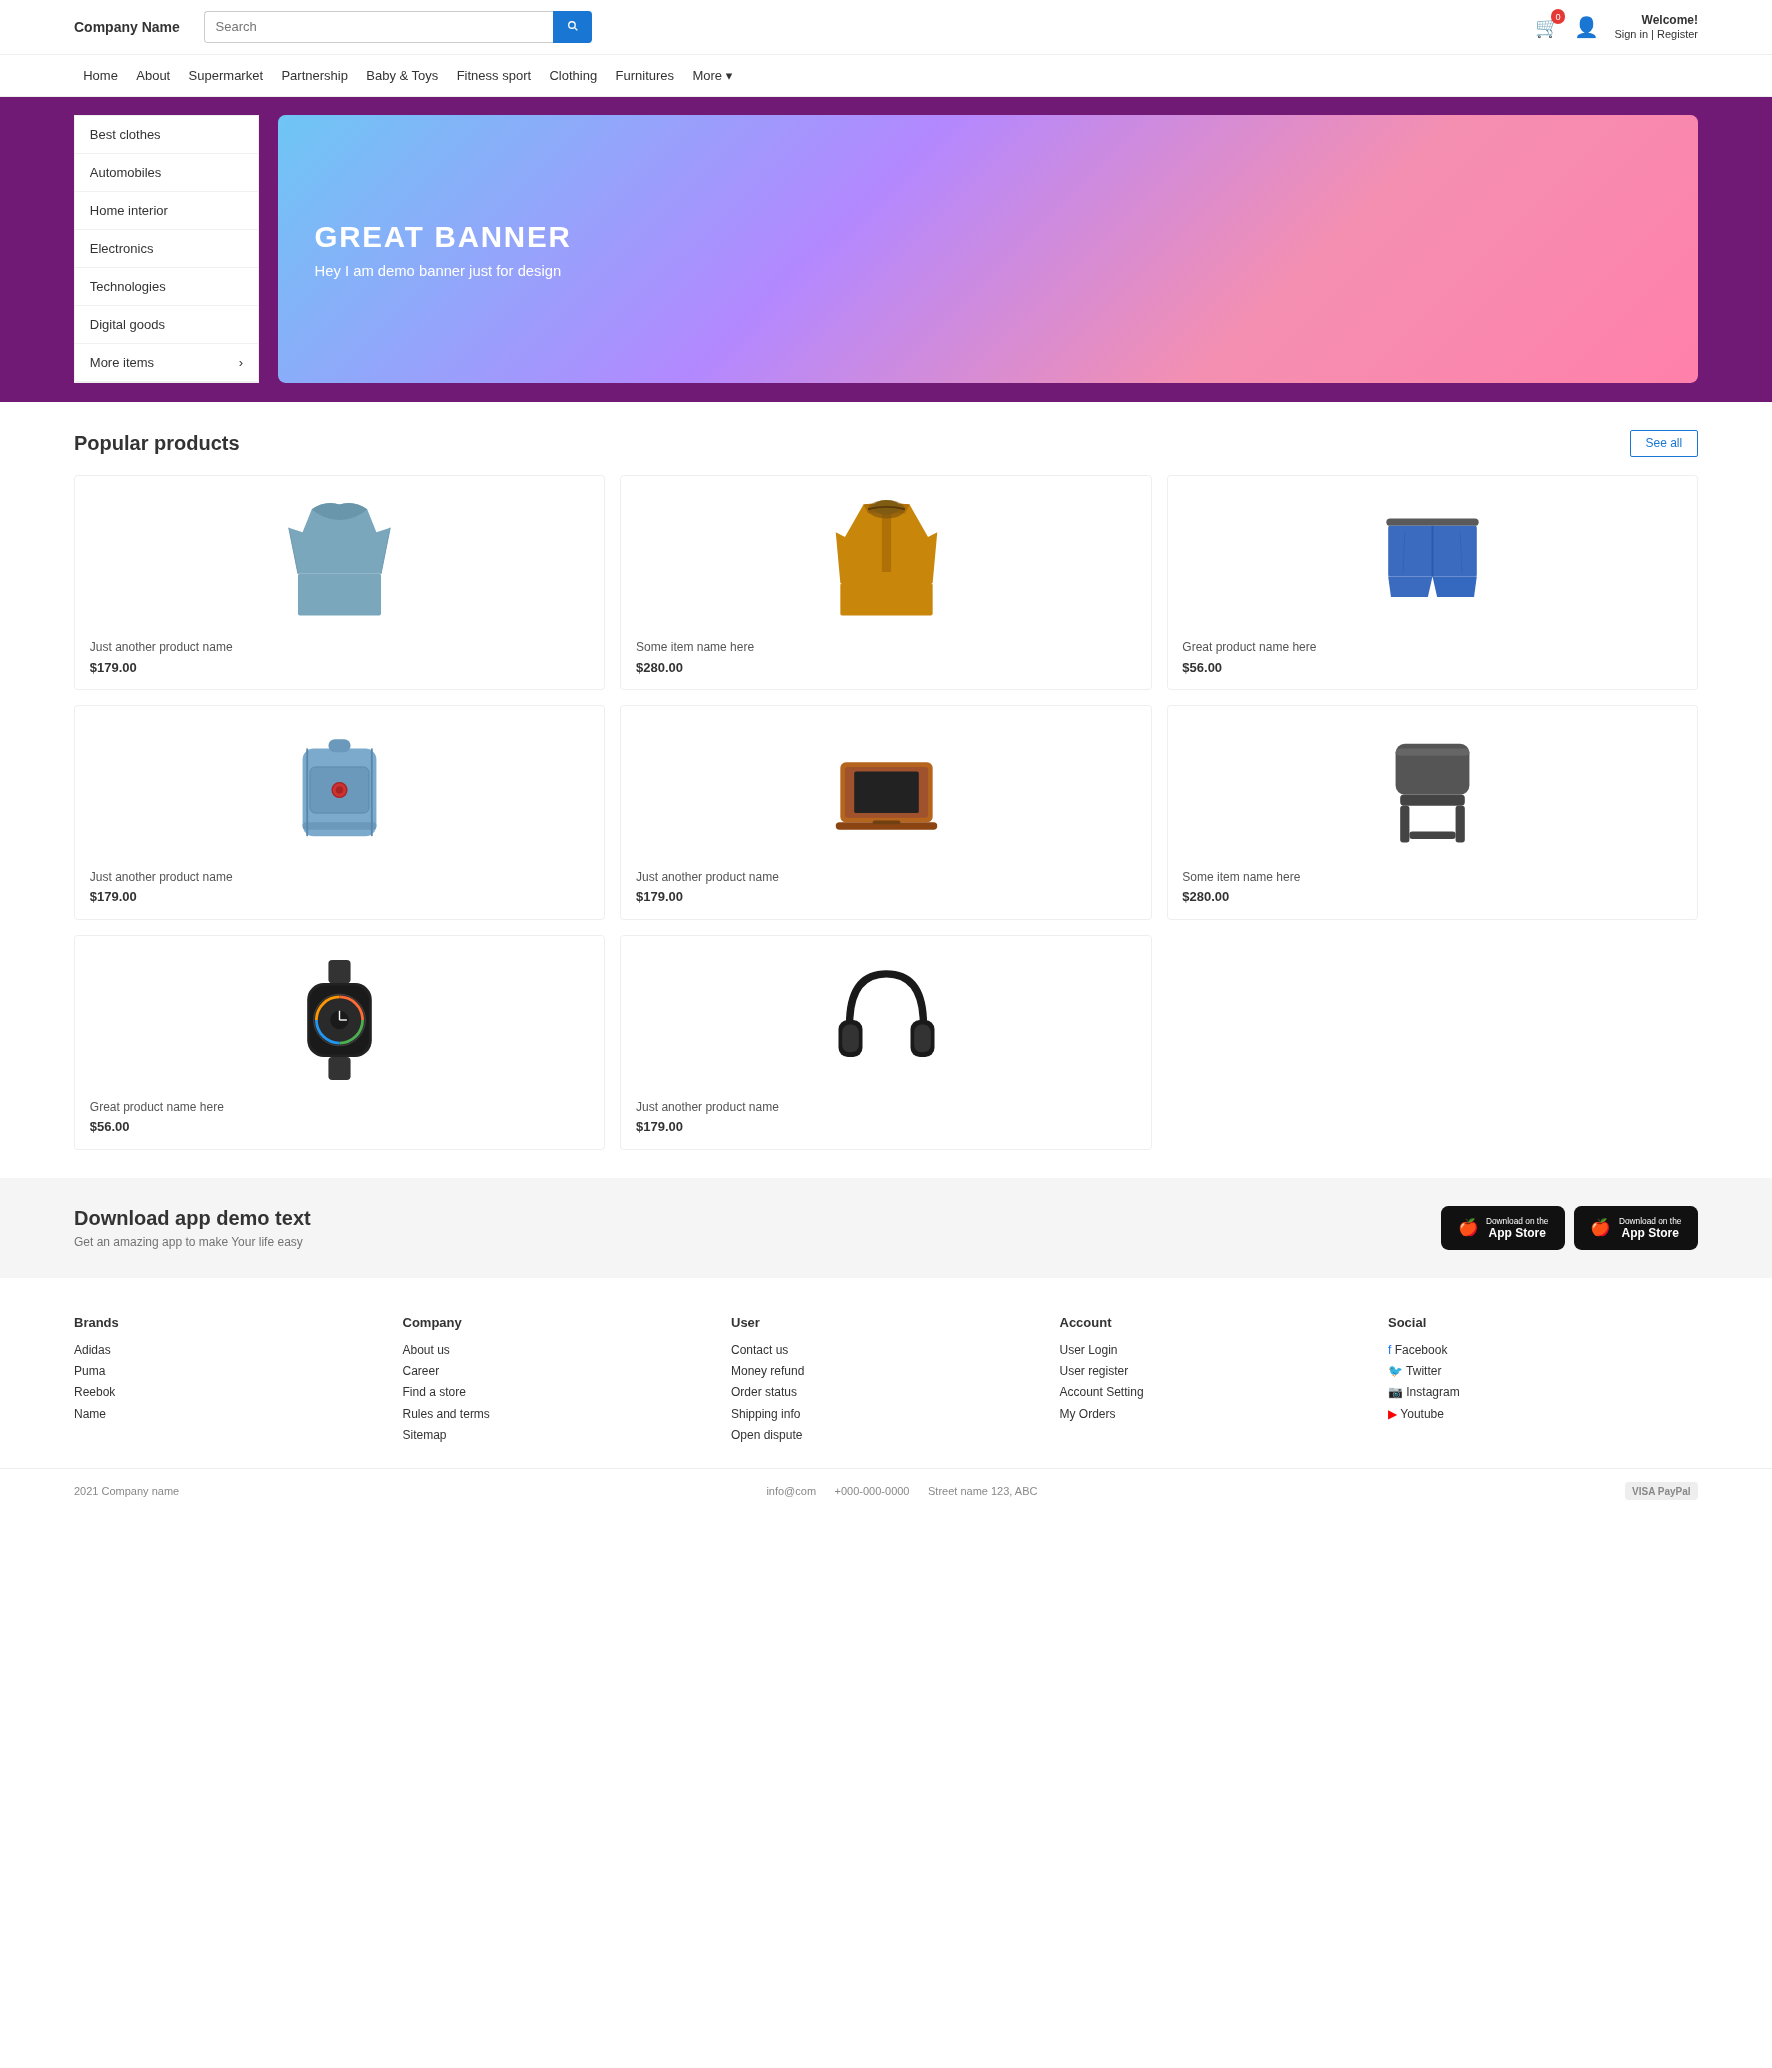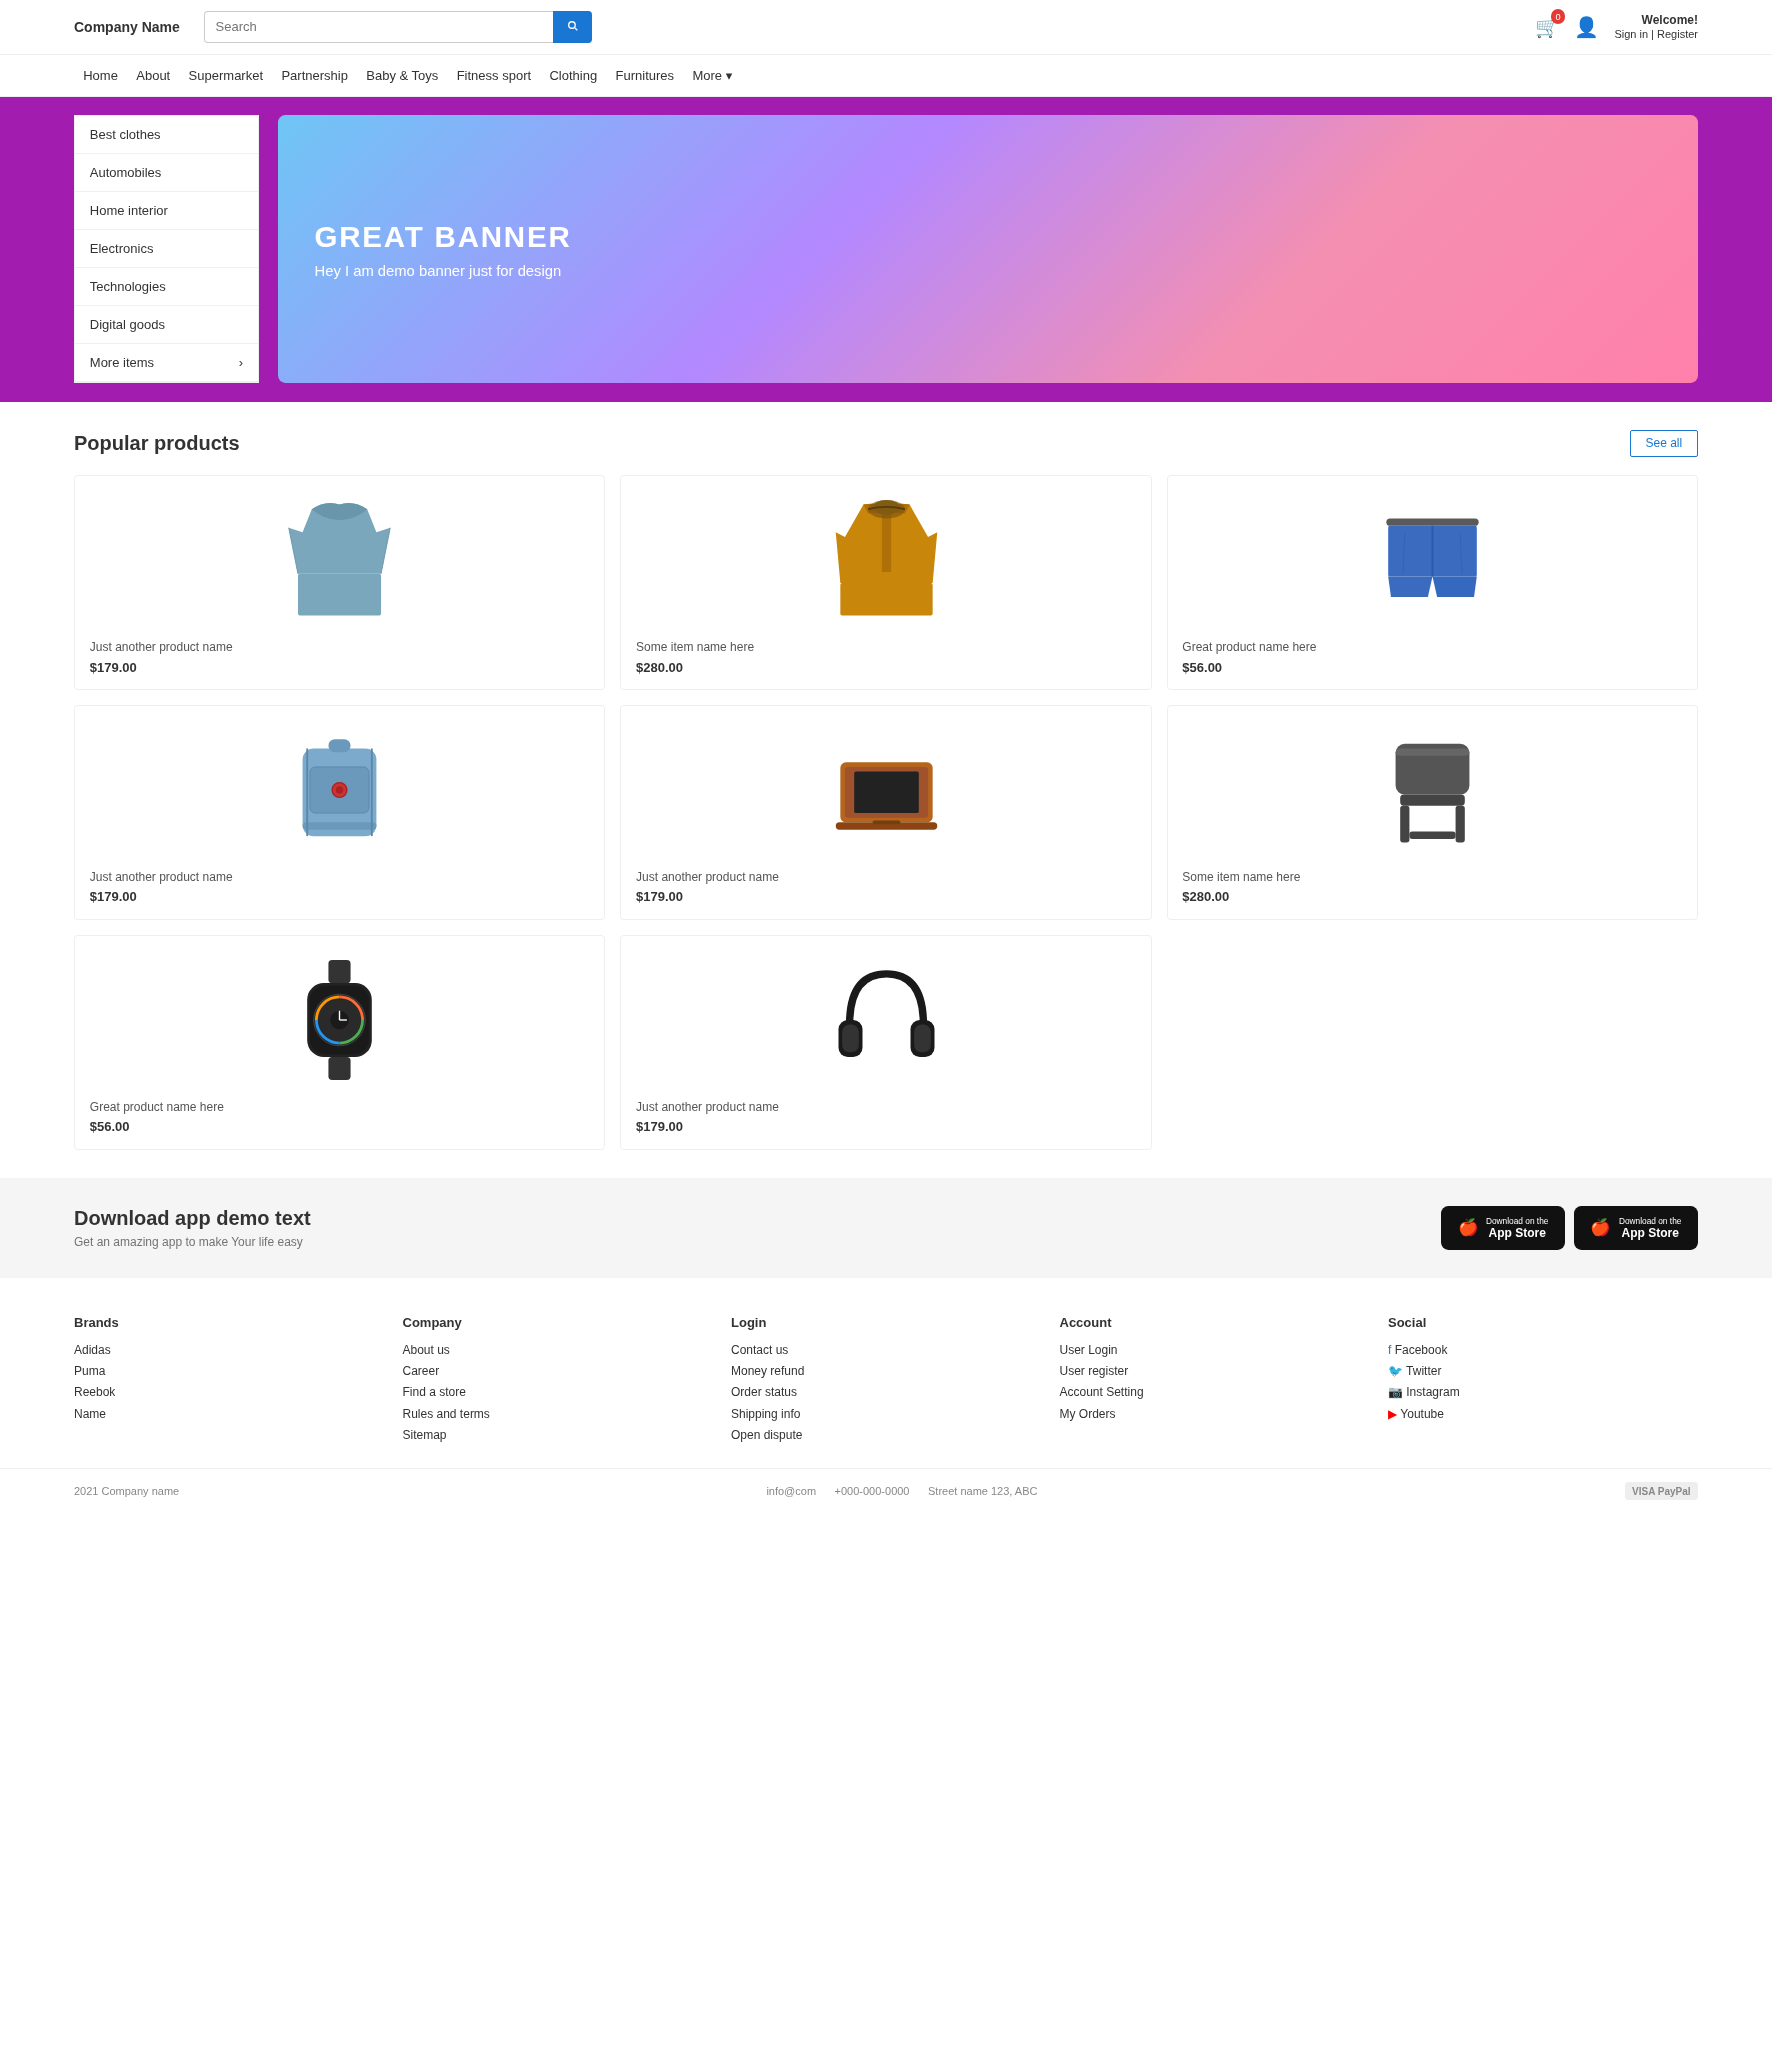--- a/index.html
+++ b/index.html
@@ -17,21 +17,21 @@
     .welcome-text { font-size: 12px; text-align: right; }
     .welcome-text span { display: block; font-weight: bold; }
     .welcome-text a { color: #333; text-decoration: none; font-size: 11px; }
 
     
     .nav { display: flex; align-items: center; padding: 0 74px; border-bottom: 0.9px solid #eee; background: #fff; }
     .nav a { padding: 13px 9.2px; text-decoration: none; color: #333; font-size: 13px; display: inline-block; }
     .nav .more-nav { display: flex; align-items: center; gap: 3.7px; cursor: pointer; padding: 13px 9.2px; }
 
     
-    .hero-section { display: flex; padding: 18.5px 74px; gap: 18.5px; background: #a21caf; }
+    .hero-section { display: flex; padding: 18.5px 74px; gap: 18.5px; background: #701a75; }
     .sidebar-menu { background: #fff; min-width: 185px; border: 0.9px solid #eee; }
     .sidebar-menu a { display: block; padding: 11px 14.8px; text-decoration: none; color: #333; font-size: 13px; border-bottom: 0.9px solid #f0f0f0; }
     .sidebar-menu .more-items { display: flex; justify-content: space-between; align-items: center; }
     .banner { flex: 1; border-radius: 7.4px; overflow: hidden; min-height: 212px; background: linear-gradient(135deg, #6ec6f5 0%, #b388ff 40%, #f48fb1 70%, #ff80ab 100%); display: flex; align-items: center; padding: 37px; position: relative; }
     .banner-content { color: #fff; }
     .banner-content h1 { font-size: 29.5px; font-weight: 900; text-transform: uppercase; letter-spacing: 1.8px; margin-bottom: 9.2px; }
     .banner-content p { font-size: 14.8px; }
 
     
     .products-section { padding: 28px 74px; }
@@ -307,21 +307,21 @@
     </div>
     <div class="footer-col">
       <h4>Company</h4>
       <a href="#">About us</a>
       <a href="#">Career</a>
       <a href="#">Find a store</a>
       <a href="#">Rules and terms</a>
       <a href="#">Sitemap</a>
     </div>
     <div class="footer-col">
-      <h4>Login</h4>
+      <h4>User</h4>
       <a href="#">Contact us</a>
       <a href="#">Money refund</a>
       <a href="#">Order status</a>
       <a href="#">Shipping info</a>
       <a href="#">Open dispute</a>
     </div>
     <div class="footer-col">
       <h4>Account</h4>
       <a href="#">User Login</a>
       <a href="#">User register</a>

